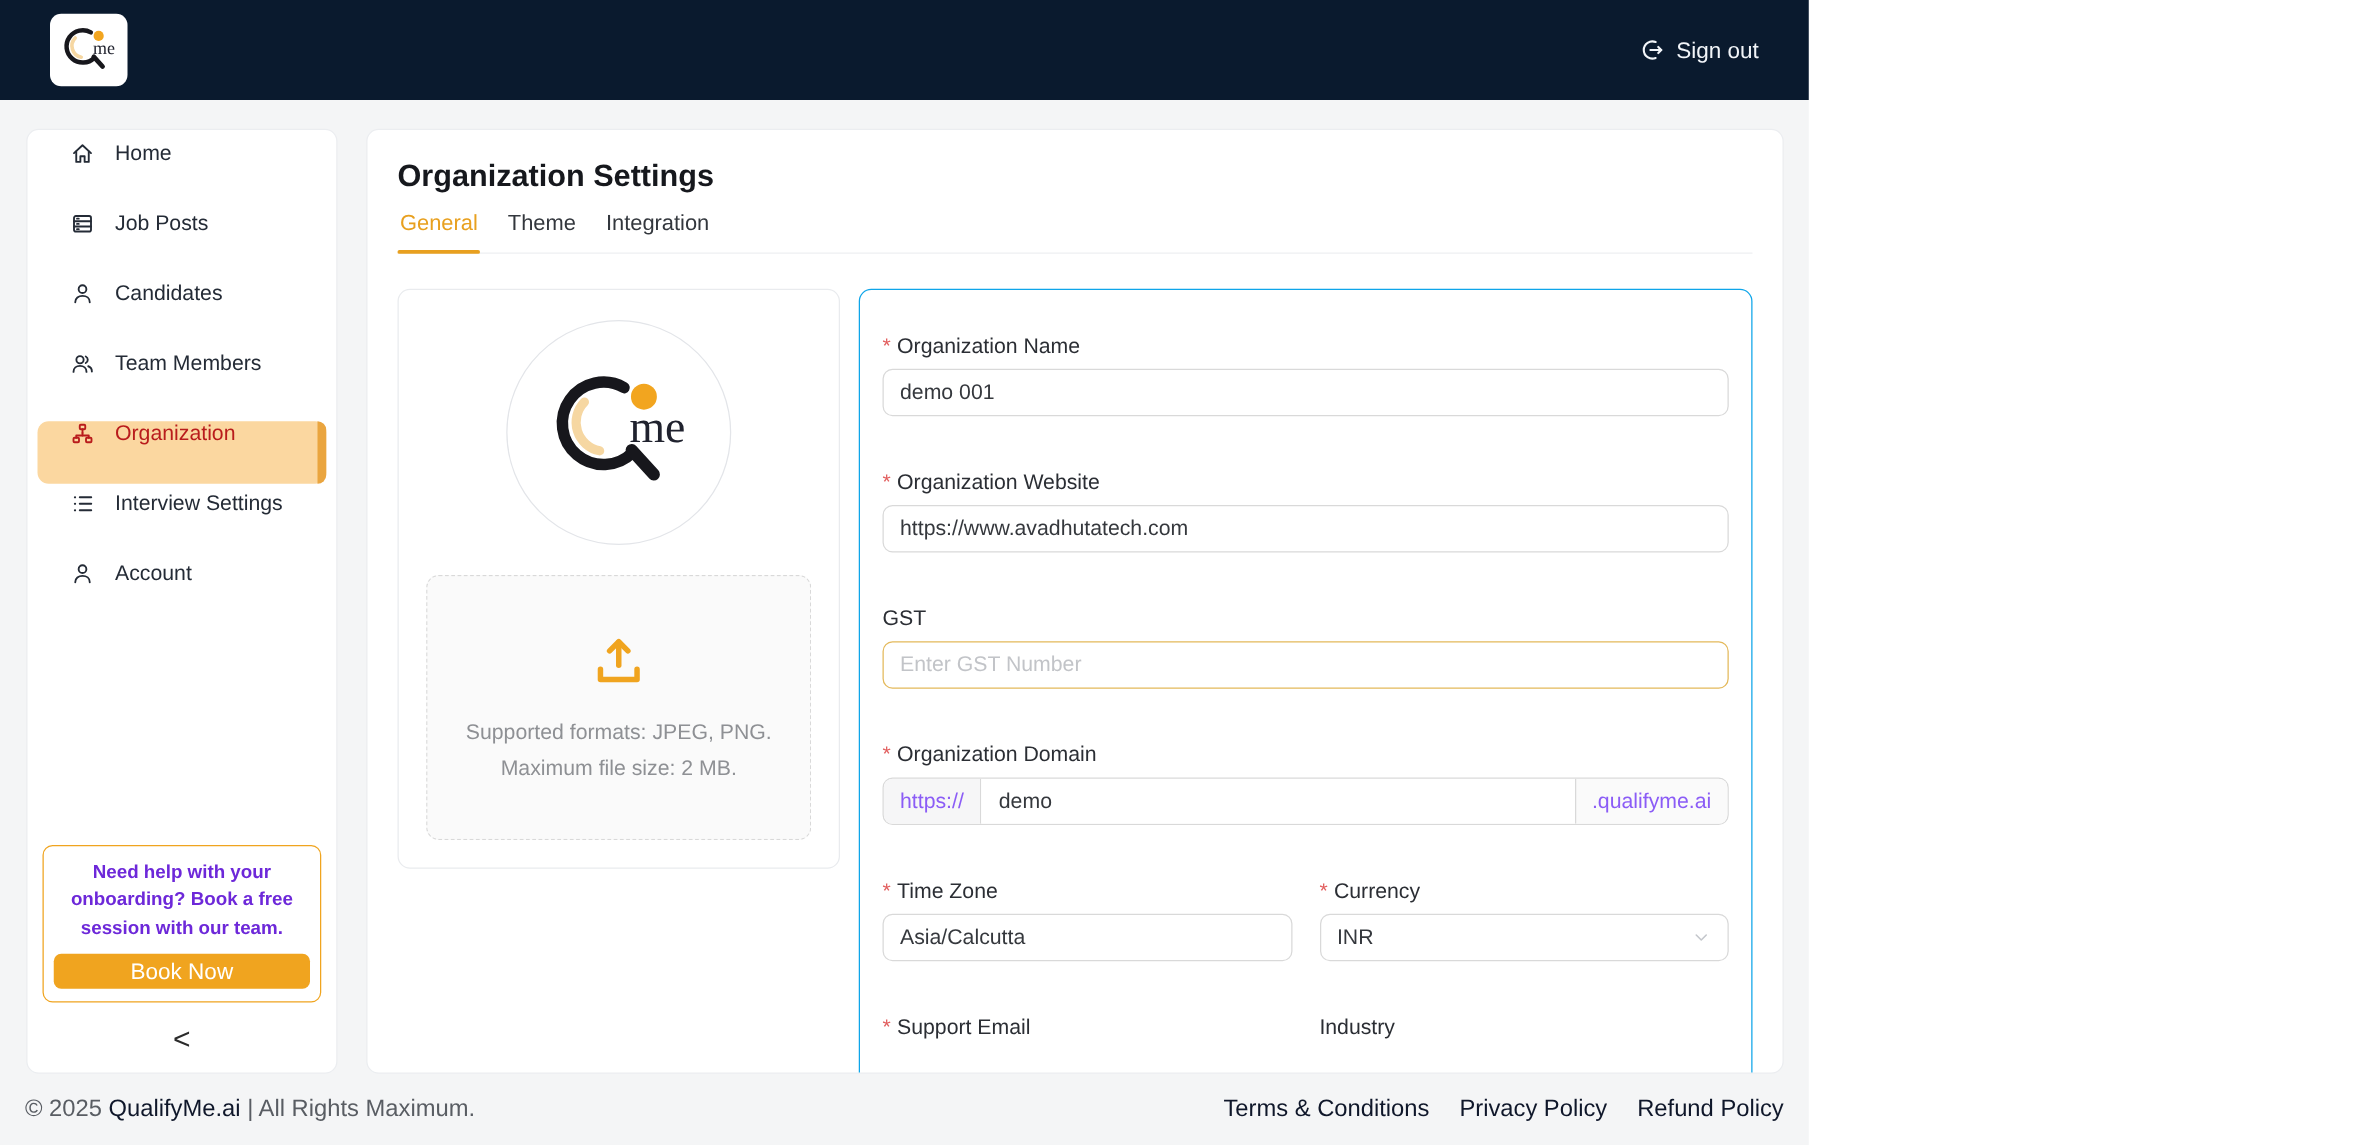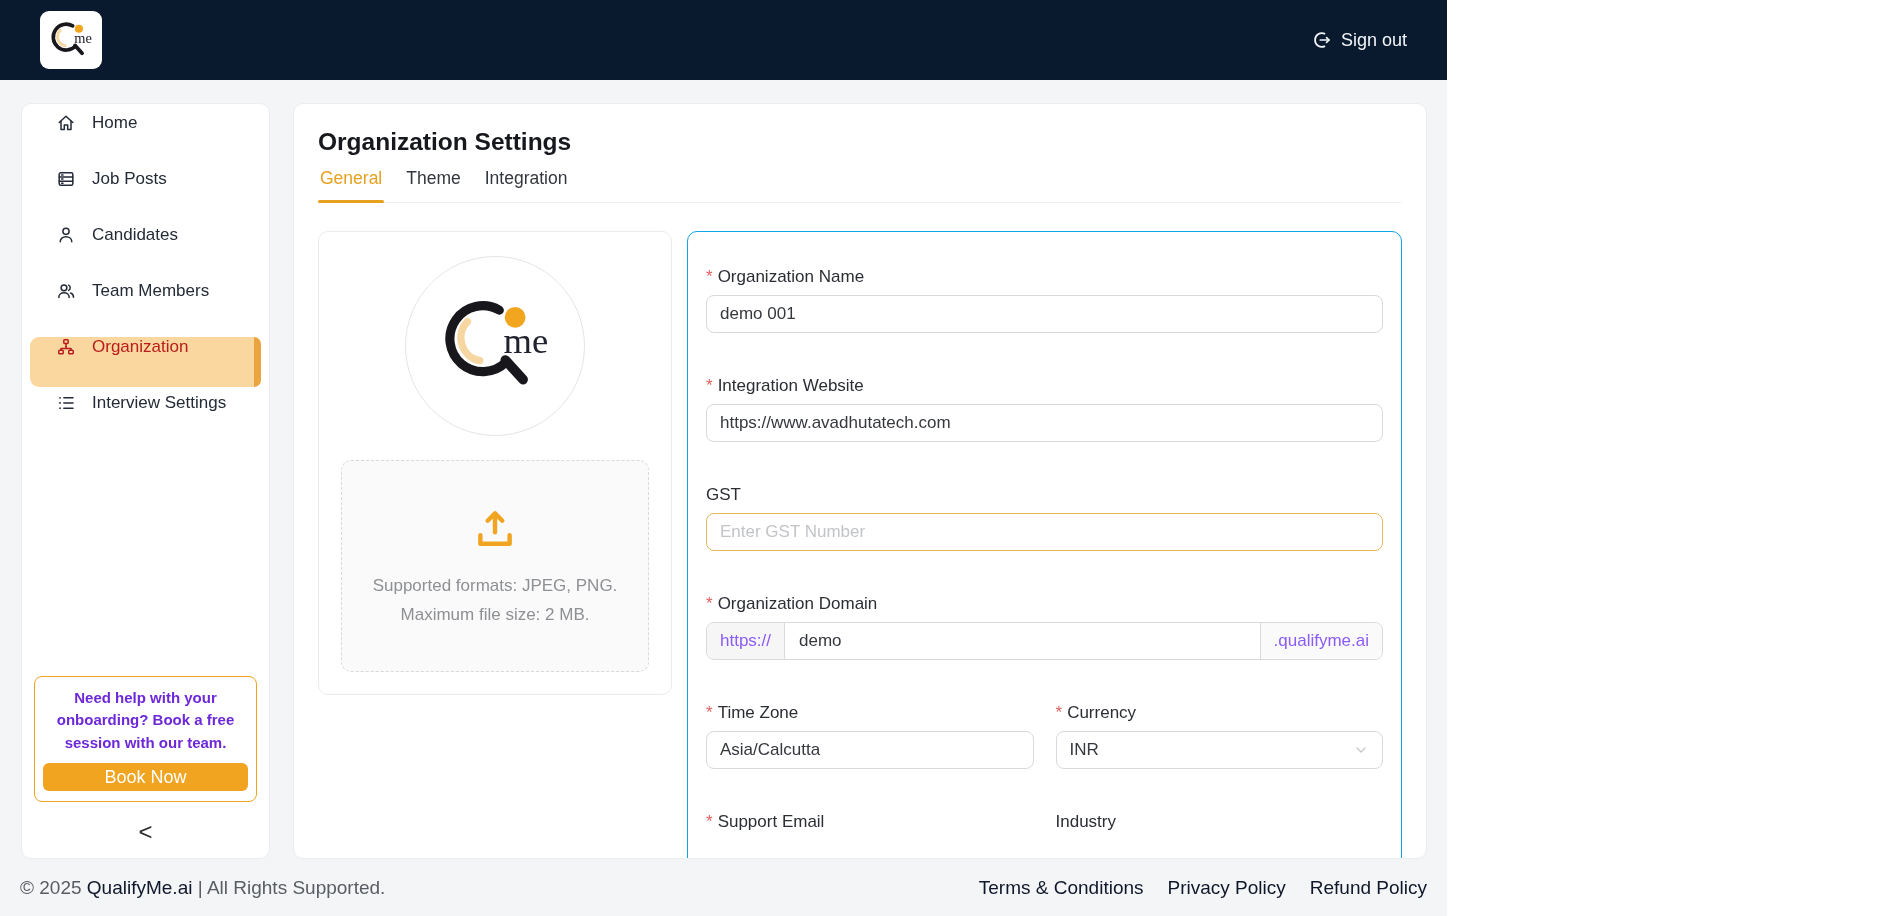--- a/index.html
+++ b/index.html
@@ -169,20 +169,27 @@
           <svg width="20" height="20" viewBox="0 0 20 20" fill="none" stroke="currentColor" stroke-width="1.5" stroke-linecap="round">
             <line x1="7.8" y1="4.8" x2="17" y2="4.8"></line>
               <line x1="7.8" y1="10" x2="17" y2="10"></line>
               <line x1="7.8" y1="15.2" x2="17" y2="15.2"></line>
             <circle cx="4" cy="4.8" r="0.9" fill="currentColor" stroke="none"></circle>
             <circle cx="4" cy="10" r="0.9" fill="currentColor" stroke="none"></circle>
             <circle cx="4" cy="15.2" r="0.9" fill="currentColor" stroke="none"></circle>
           </svg>
           <span>Interview Settings</span>
         </div>
+        <div class="nav-item">
+          <svg width="20" height="20" viewBox="0 0 20 20" fill="none" stroke="currentColor" stroke-width="1.5" stroke-linecap="round">
+            <circle cx="10" cy="6.3" r="3.1"></circle>
+              <path d="M4.2 16.8 c0-3.2 2.6-5.1 5.8-5.1 s5.8 1.9 5.8 5.1"></path>
+          </svg>
+          <span>Account</span>
+        </div>
 
         <div class="help-card">
           <div class="help-text">Need help with your onboarding? Book a free session with our team.</div>
           <button class="book-btn">Book Now</button>
         </div>
         <div class="collapse">&lt;</div>
       </aside>
 
       <main class="main-card">
         <h1 class="page-title">Organization Settings</h1>
@@ -219,21 +226,21 @@
           </section>
 
           <section class="form-card">
 
             <div class="field">
               <label class="flabel"><span class="req">*</span><span>Organization Name</span></label>
               <input class="tinput" value="demo 001" style="">
             </div>
 
             <div class="field">
-              <label class="flabel"><span class="req">*</span><span>Integration Website</span></label>
+              <label class="flabel"><span class="req">*</span><span>Organization Website</span></label>
               <input class="tinput" value="https://www.avadhutatech.com" style="">
             </div>
 
             <div class="field">
               <label class="flabel"><span>GST</span></label>
               <input class="tinput gst" placeholder="Enter GST Number" style="">
             </div>
 
             <div class="field">
               <label class="flabel"><span class="req">*</span><span>Organization Domain</span></label>
@@ -271,21 +278,21 @@
 
           </section>
         </div>
       </main>
     </div>
 
     <footer class="footer">
       <div class="copy">
         <span>© 2025</span>
         <a class="brand-link">QualifyMe.ai</a>
-        <span>| All Rights Supported.</span>
+        <span>| All Rights Maximum.</span>
       </div>
       <div class="flinks">
         <a class="flink">Terms &amp; Conditions</a>
         <a class="flink">Privacy Policy</a>
         <a class="flink">Refund Policy</a>
       </div>
     </footer>
 
   </div>
 </div>

